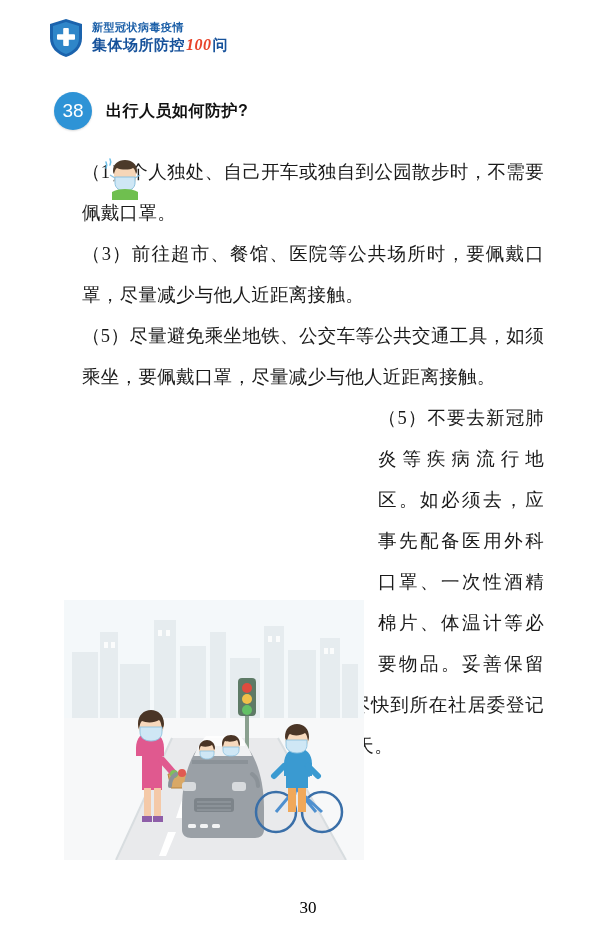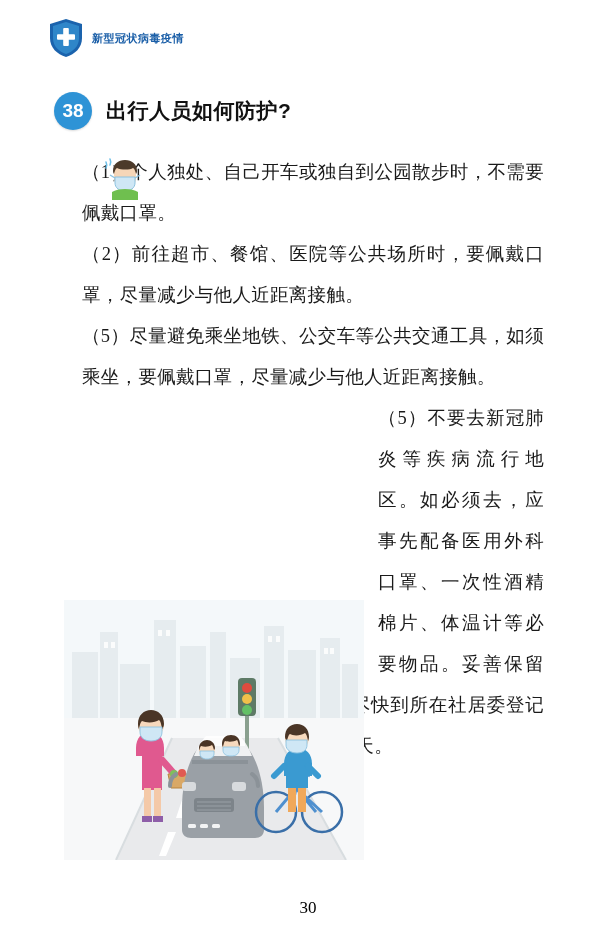--- a/index.html
+++ b/index.html
@@ -85,29 +85,29 @@
     gap: 14px;
   }
   .qnum {
     width: 38px;
     height: 38px;
     border-radius: 50%;
     background: #2e93d6;
     color: #ffffff;
     font-family: "Liberation Sans", sans-serif;
     font-size: 19px;
-    font-weight: bold;
+    font-weight: normal;
     display: flex;
     align-items: center;
     justify-content: center;
     box-shadow: 0 1px 2px rgba(0,0,0,0.15);
   }
   .qtext {
     font-family: "Liberation Sans", sans-serif;
-    font-size: 21px;
+    font-size: 16px;
     font-weight: bold;
     color: #111111;
     letter-spacing: 0.5px;
   }
 
   
   .body-text {
     position: absolute;
     top: 152px;
     left: 74px;
@@ -173,20 +173,25 @@
     <div class="header-shield">
       <svg class="shield-bg" viewBox="0 0 36 40" xmlns="http://www.w3.org/2000/svg">
         <path d="M18 1 L34 6 V20 C34 30 27 36 18 39 C9 36 2 30 2 20 V6 Z" fill="#1b63ad"></path>
         <path d="M18 4 L31 8 V20 C31 28.5 25 33.5 18 36 C11 33.5 5 28.5 5 20 V8 Z" fill="#2f86c9"></path>
         <rect x="15.2" y="10" width="5.6" height="18" rx="1" fill="#ffffff"></rect>
         <rect x="9" y="16.2" width="18" height="5.6" rx="1" fill="#ffffff"></rect>
       </svg>
     </div>
     <div class="header-titles">
       <div class="header-line1">新型冠状病毒疫情</div>
+      <div class="header-line2">
+        <span>集体场所防控</span>
+        <span class="header-num">100</span>
+        <span>问</span>
+      </div>
     </div>
   </div>
 
   <div class="qtitle">
     <div class="qnum">38</div>
     <div class="qtext">出行人员如何防护?</div>
   </div>
 
   <div class="body-text">
 
@@ -195,21 +200,21 @@
         <path d="M12 16c0-6 4.5-10 11-10s11 4 11 10v6c0 6-4.5 11-11 11S12 28 12 22z" fill="#f6d6b8"></path>
         <path d="M11 15c0-7 5-11 12-11s12 4 12 11c0 2-1 3-1 3s-1-5-3-6c-3 2-12 2-16 0-2 1-3 6-3 6s-1-1-1-3z" fill="#4c3a2a"></path>
         <path d="M13 21h20v6c0 5-4.5 8-10 8s-10-3-10-8z" fill="#cfe7f5" stroke="#8cc2e0" stroke-width="1"></path>
         <path d="M13 22 L8 19 M33 22 L38 19" stroke="#8cc2e0" stroke-width="1.4" fill="none"></path>
         <path d="M10 36c3-2 8-3 13-3s10 1 13 3v8H10z" fill="#6fbf4f"></path>
         <path d="M4 6c1 2 1 4 0 6M8 3c1 2 1 4 0 6" stroke="#6ec0e8" stroke-width="1.6" fill="none" stroke-linecap="round"></path>
       </svg>
     </div>
 
     <p class="p-first">（1）个人独处、自己开车或独自到公园散步时，不需要佩戴口罩。</p>
-    <p class="p-ind">（2）前往超市、餐馆、医院等公共场所时，要佩戴口罩，尽量减少与他人近距离接触。</p>
+    <p class="p-ind">（3）前往超市、餐馆、医院等公共场所时，要佩戴口罩，尽量减少与他人近距离接触。</p>
     <p class="p-ind">（5）尽量避免乘坐地铁、公交车等公共交通工具，如须乘坐，要佩戴口罩，尽量减少与他人近距离接触。</p>
     <div class="float-shape"></div>
     <p class="p-ind">（5）不要去新冠肺炎等疾病流行地区。如必须去，应事先配备医用外科口罩、一次性酒精棉片、体温计等必要物品。妥善保留公共交通票据信息。返回后，应尽快到所在社居委登记并进行医学观察，观察期限为 14 天。</p>
   </div>
 
   <div class="illus">
     <svg viewBox="0 0 300 300" xmlns="http://www.w3.org/2000/svg">
 
       <rect x="0" y="40" width="300" height="150" fill="#f4f8fa"></rect>
 

